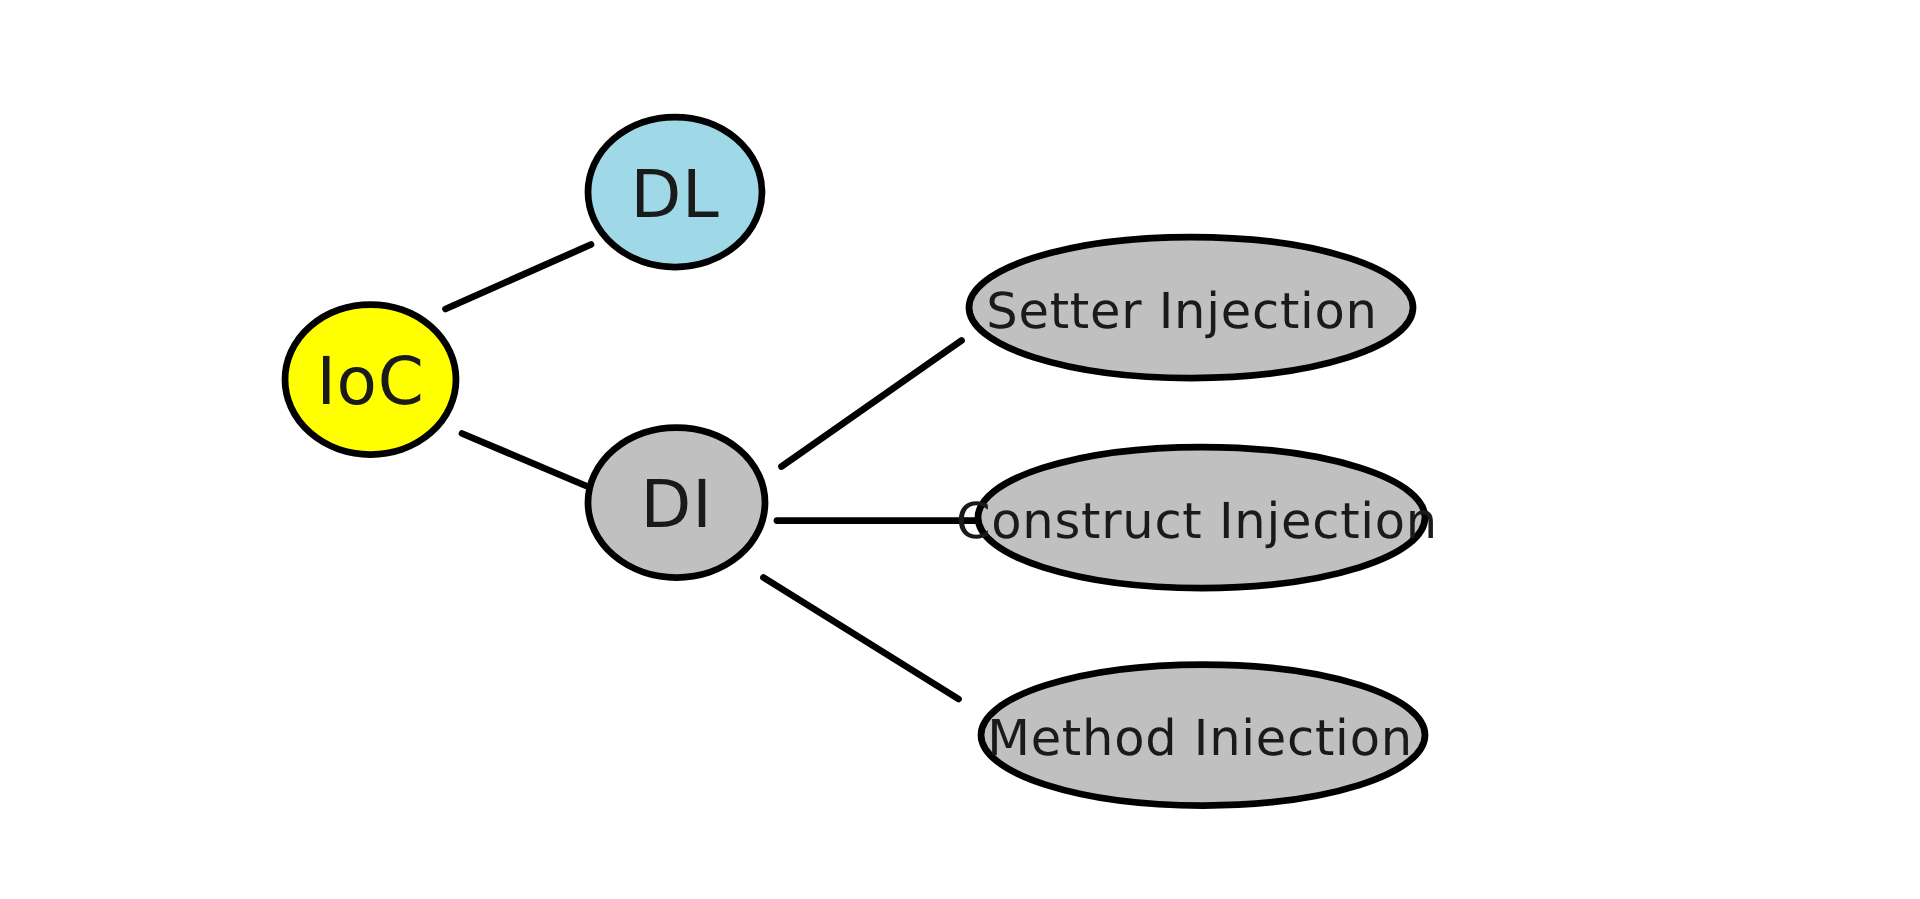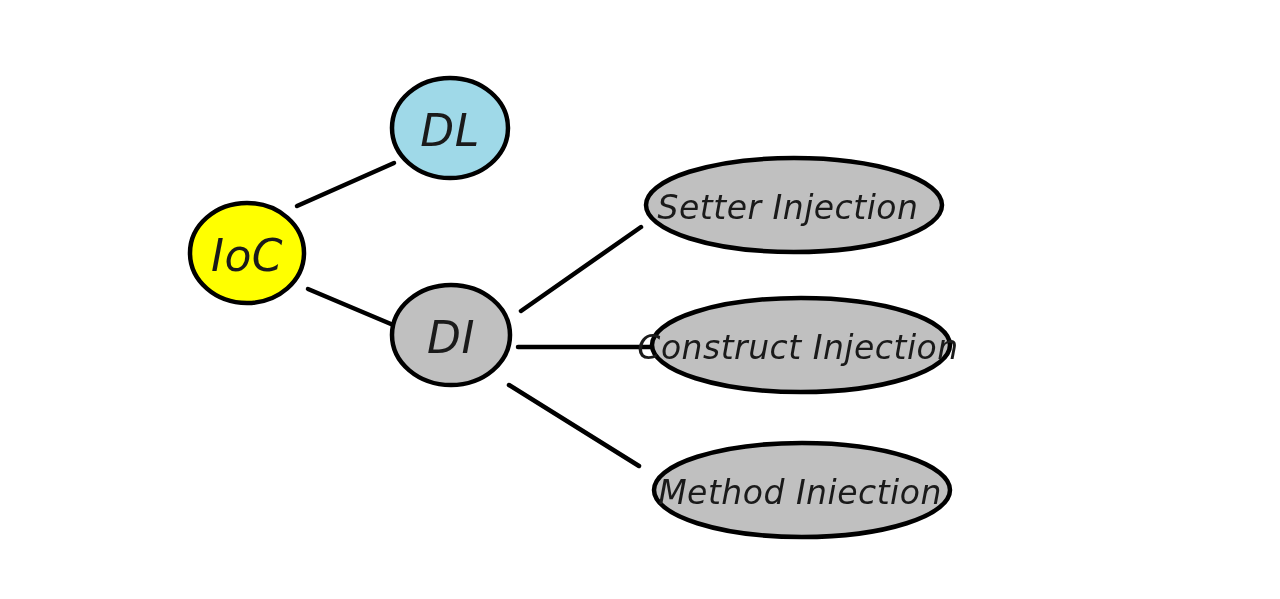--- a/index.html
+++ b/index.html
@@ -10,21 +10,20 @@
   }
   body {
     font-family: "DejaVu Sans", sans-serif;
   }
   #canvas {
     position: relative;
     width: 1280px;
     height: 599px;
     background: #ffffff;
     overflow: hidden;
-    font-style: italic;
   }
   #diagram-svg {
     position: absolute;
     left: 0;
     top: 0;
     width: 1280px;
     height: 599px;
     display: block;
   }
   .node-shape {

